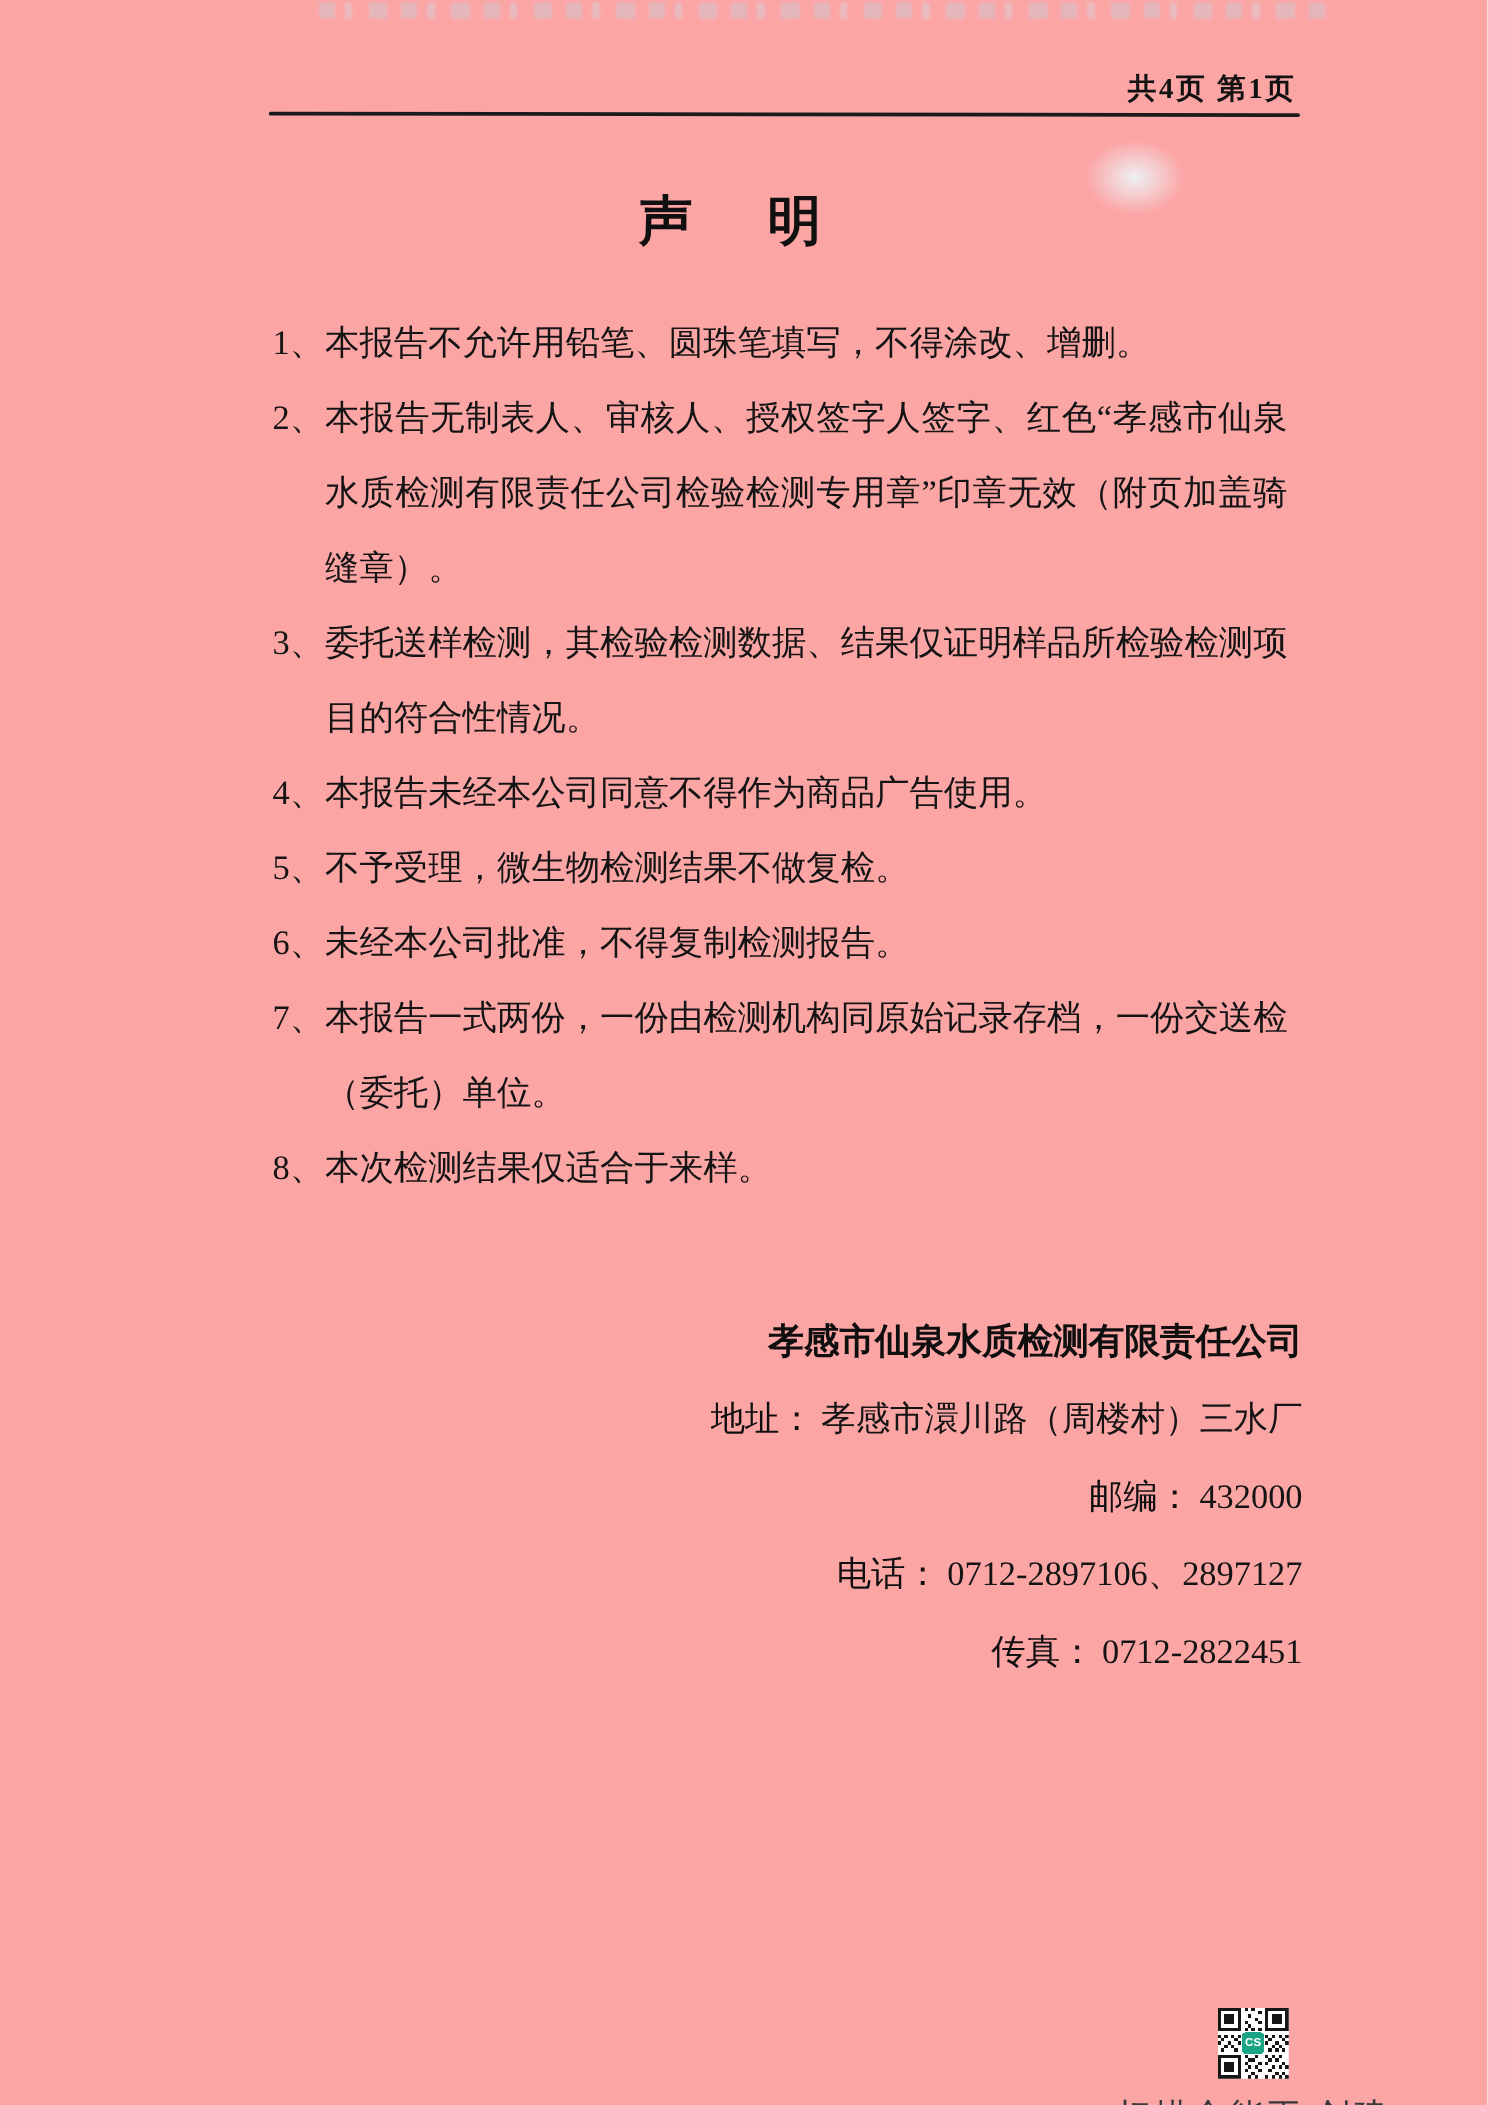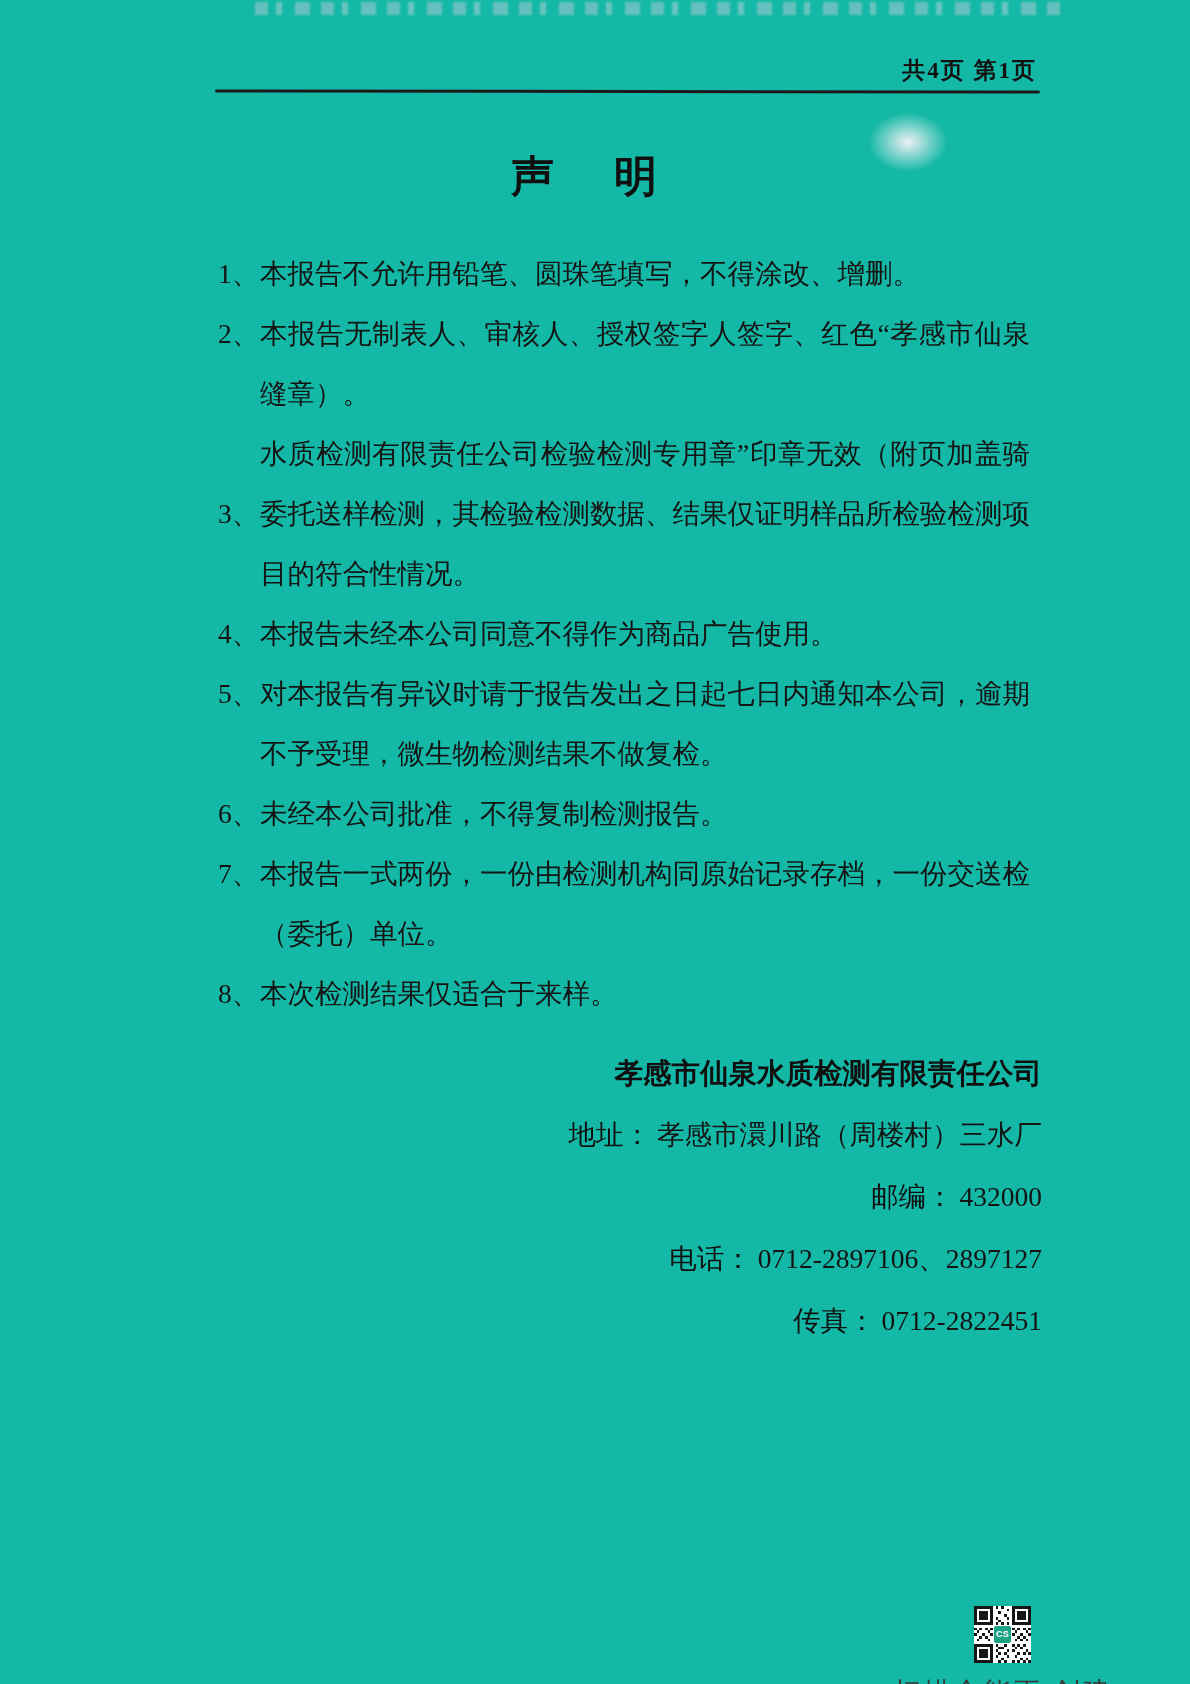--- a/index.html
+++ b/index.html
@@ -1,20 +1,20 @@
 <!DOCTYPE html>
 <html lang="zh"><head>
 <meta charset="utf-8">
 <style>
   html,body{margin:0;padding:0;background:#ffffff;}
   .page{
     position:relative;
     width:1190px;height:1684px;
     margin:0 auto;
-    background:#14b8a6;
+    background:#fca5a5;
     overflow:hidden;
     font-family:"Liberation Serif","DejaVu Serif",serif;
     color:#161616;
   }
   
   .bleed{
     position:absolute;top:2px;left:255px;width:810px;height:13px;
     opacity:.45;filter:blur(1.2px);
     background:repeating-linear-gradient(90deg,
       #c7ccd9 0 13px, transparent 13px 21px,
@@ -85,35 +85,34 @@
   <div class="doc-title">声明</div>
 
   <div class="stmt-list">
     <div class="stmt">
       <span class="num">1、</span>
       <div class="ln">本报告不允许用铅笔、圆珠笔填写，不得涂改、增删。</div>
     </div>
     <div class="stmt">
       <span class="num">2、</span>
       <div class="ln just">本报告无制表人、审核人、授权签字人签字、红色“孝感市仙泉</div>
+      <div class="ln just">水质检测有限责任公司检验检测专用章”印章无效（附页加盖骑</div>
       <div class="ln">缝章）。</div>
-      <div class="ln just">水质检测有限责任公司检验检测专用章”印章无效（附页加盖骑</div>
     </div>
     <div class="stmt">
       <span class="num">3、</span>
       <div class="ln just">委托送样检测，其检验检测数据、结果仅证明样品所检验检测项</div>
       <div class="ln">目的符合性情况。</div>
     </div>
     <div class="stmt">
       <span class="num">4、</span>
       <div class="ln">本报告未经本公司同意不得作为商品广告使用。</div>
     </div>
     <div class="stmt">
       <span class="num">5、</span>
-      <div class="ln just">对本报告有异议时请于报告发出之日起七日内通知本公司，逾期</div>
       <div class="ln">不予受理，微生物检测结果不做复检。</div>
     </div>
     <div class="stmt">
       <span class="num">6、</span>
       <div class="ln">未经本公司批准，不得复制检测报告。</div>
     </div>
     <div class="stmt">
       <span class="num">7、</span>
       <div class="ln just">本报告一式两份，一份由检测机构同原始记录存档，一份交送检</div>
       <div class="ln">（委托）单位。</div>

